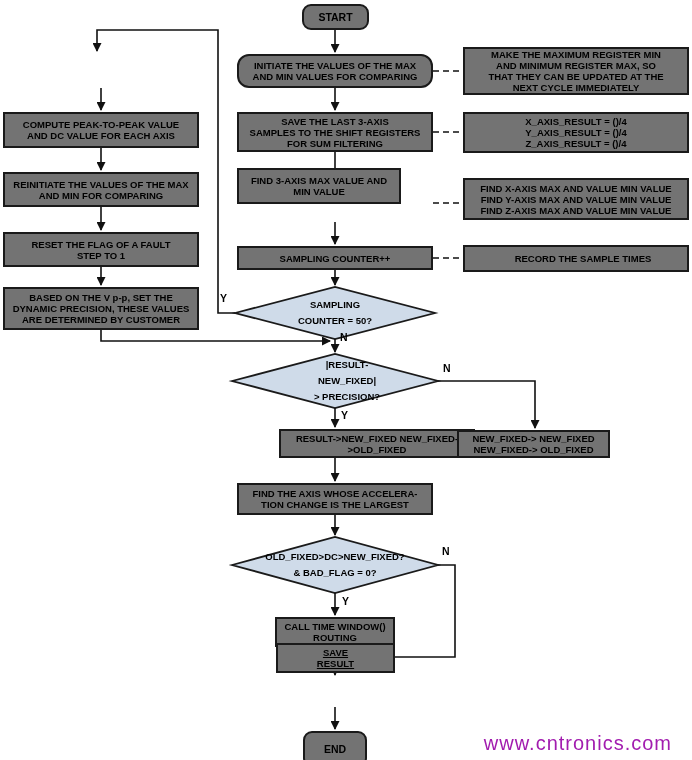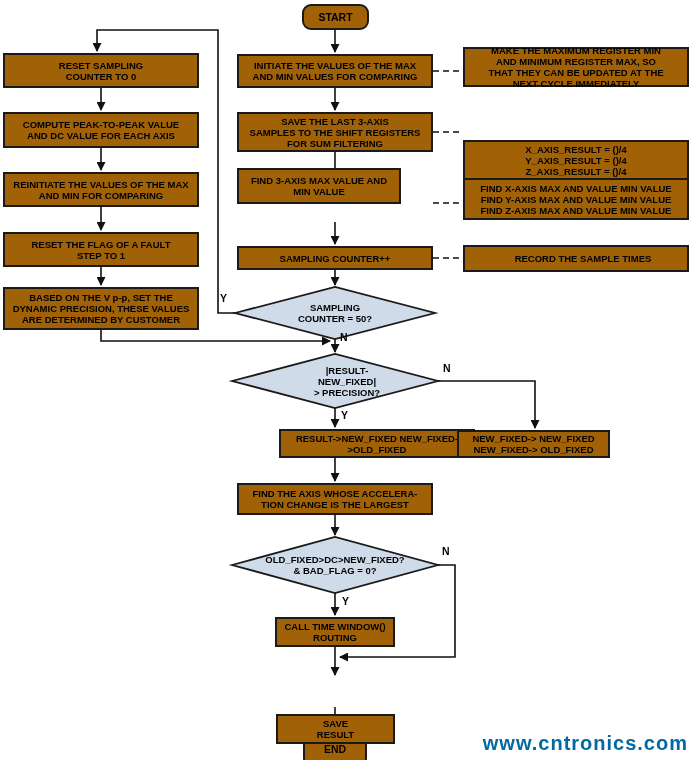--- a/index.html
+++ b/index.html
@@ -1,27 +1,27 @@
 <!DOCTYPE html>
 <html><head>
 <meta charset="utf-8">
 <style>
   html,body{margin:0;padding:0;background:#fff;}
   .stage{position:relative;width:692px;height:760px;background:#ffffff;overflow:hidden;
          font-family:"Liberation Sans","DejaVu Sans",sans-serif;}
   svg.wires{position:absolute;left:0;top:0;width:692px;height:760px;}
-  .node{position:absolute;box-sizing:border-box;background:#a16207;border:2px solid #1a1a1a;
+  .node{position:absolute;box-sizing:border-box;background:#737373;border:2px solid #1a1a1a;
         display:flex;align-items:center;justify-content:center;text-align:center;
         font-weight:bold;font-size:9.5px;line-height:11px;color:#000;white-space:pre-line;}
   .terminal{border-radius:9px;font-size:10.5px;}
   .dtext{position:absolute;box-sizing:border-box;display:flex;align-items:center;justify-content:center;
-         text-align:center;font-weight:bold;font-size:9.5px;line-height:11px;color:#000;white-space:pre-line;}
+         text-align:center;font-weight:bold;font-size:9.5px;line-height:16px;color:#000;white-space:pre-line;}
   .blabel{position:absolute;font-weight:bold;font-size:10.5px;color:#000;}
-  .watermark{position:absolute;right:4px;top:732px;font-size:20px;letter-spacing:1px;
-             color:#0369a1;font-weight:bold;}
+  .watermark{position:absolute;right:20px;top:732px;font-size:20px;letter-spacing:1px;
+             color:#a21caf;font-weight:normal;}
 </style>
 </head>
 <body>
 
 <div class="stage">
 
   <svg class="wires" viewBox="0 0 692 760">
     <defs>
       <marker id="arr" markerWidth="9" markerHeight="9" refX="8" refY="4.5" orient="auto" markerUnits="userSpaceOnUse">
         <path d="M0,0 L9,4.5 L0,9 z" fill="#111"></path>
@@ -59,54 +59,52 @@
       <path d="M433,71 L463,71"></path>
       <path d="M433,132 L463,132"></path>
       <path d="M433,203 L463,203"></path>
       <path d="M433,258 L463,258"></path>
     </g>
   </svg>
 
   <div class="node terminal" style="left:302px;top:4px;width:67px;height:26px;">START</div>
   <div class="node terminal" style="left:303px;top:731px;width:64px;height:36px;">END</div>
 
-  <div class="node" style="left:237px;top:54px;width:196px;height:34px;">INITIATE THE VALUES OF THE MAX
+  <div class="node" style="left:237px;top:54px;width:196px;height:34px;border-radius:12px;">INITIATE THE VALUES OF THE MAX
 AND MIN VALUES FOR COMPARING</div>
   <div class="node" style="left:237px;top:112px;width:196px;height:40px;">SAVE THE LAST 3-AXIS
 SAMPLES TO THE SHIFT REGISTERS
 FOR SUM FILTERING</div>
   <div class="node" style="left:237px;top:168px;width:164px;height:36px;">FIND 3-AXIS MAX VALUE AND
 MIN VALUE</div>
   <div class="node" style="left:237px;top:246px;width:196px;height:24px;">SAMPLING COUNTER++</div>
   <div class="node" style="left:237px;top:429px;width:196px;height:29px;margin-left:42px;">RESULT-&gt;NEW_FIXED NEW_FIXED-
 &gt;OLD_FIXED</div>
   <div class="node" style="left:237px;top:483px;width:196px;height:32px;">FIND THE AXIS WHOSE ACCELERA-
 TION CHANGE IS THE LARGEST</div>
   <div class="node" style="left:275px;top:617px;width:120px;height:30px;">CALL TIME WINDOW()
 ROUTING</div>
-  <div class="node" style="left:276px;top:714px;width:119px;height:30px;">SAVE
+  <div class="node" style="left:276px;top:643px;width:119px;height:30px;text-decoration:underline;">SAVE
 RESULT</div>
 
-  <div class="node" style="left:3px;top:53px;width:196px;height:35px;">RESET SAMPLING
-COUNTER TO 0</div>
   <div class="node" style="left:3px;top:112px;width:196px;height:36px;">COMPUTE PEAK-TO-PEAK VALUE
 AND DC VALUE FOR EACH AXIS</div>
   <div class="node" style="left:3px;top:172px;width:196px;height:35px;">REINITIATE THE VALUES OF THE MAX
 AND MIN FOR COMPARING</div>
   <div class="node" style="left:3px;top:232px;width:196px;height:35px;">RESET THE FLAG OF A FAULT
 STEP TO 1</div>
   <div class="node" style="left:3px;top:287px;width:196px;height:43px;">BASED ON THE V p-p, SET THE
 DYNAMIC PRECISION, THESE VALUES
 ARE DETERMINED BY CUSTOMER</div>
 
-  <div class="node" style="left:463px;top:47px;width:226px;height:40px;">MAKE THE MAXIMUM REGISTER MIN
+  <div class="node" style="left:463px;top:47px;width:226px;height:48px;">MAKE THE MAXIMUM REGISTER MIN
 AND MINIMUM REGISTER MAX, SO
 THAT THEY CAN BE UPDATED AT THE
 NEXT CYCLE IMMEDIATELY</div>
-  <div class="node" style="left:463px;top:112px;width:226px;height:41px;margin-top:28px;">X_AXIS_RESULT = ()/4
+  <div class="node" style="left:463px;top:112px;width:226px;height:41px;">X_AXIS_RESULT = ()/4
 Y_AXIS_RESULT = ()/4
 Z_AXIS_RESULT = ()/4</div>
   <div class="node" style="left:463px;top:178px;width:226px;height:42px;">FIND X-AXIS MAX AND VALUE MIN VALUE
 FIND Y-AXIS MAX AND VALUE MIN VALUE
 FIND Z-AXIS MAX AND VALUE MIN VALUE</div>
   <div class="node" style="left:463px;top:245px;width:226px;height:27px;padding-left:14px;">RECORD THE SAMPLE TIMES</div>
   <div class="node" style="left:457px;top:430px;width:153px;height:28px;">NEW_FIXED-&gt; NEW_FIXED
 NEW_FIXED-&gt; OLD_FIXED</div>
 
   <div class="dtext" style="left:260px;top:302px;width:150px;height:22px;">SAMPLING

